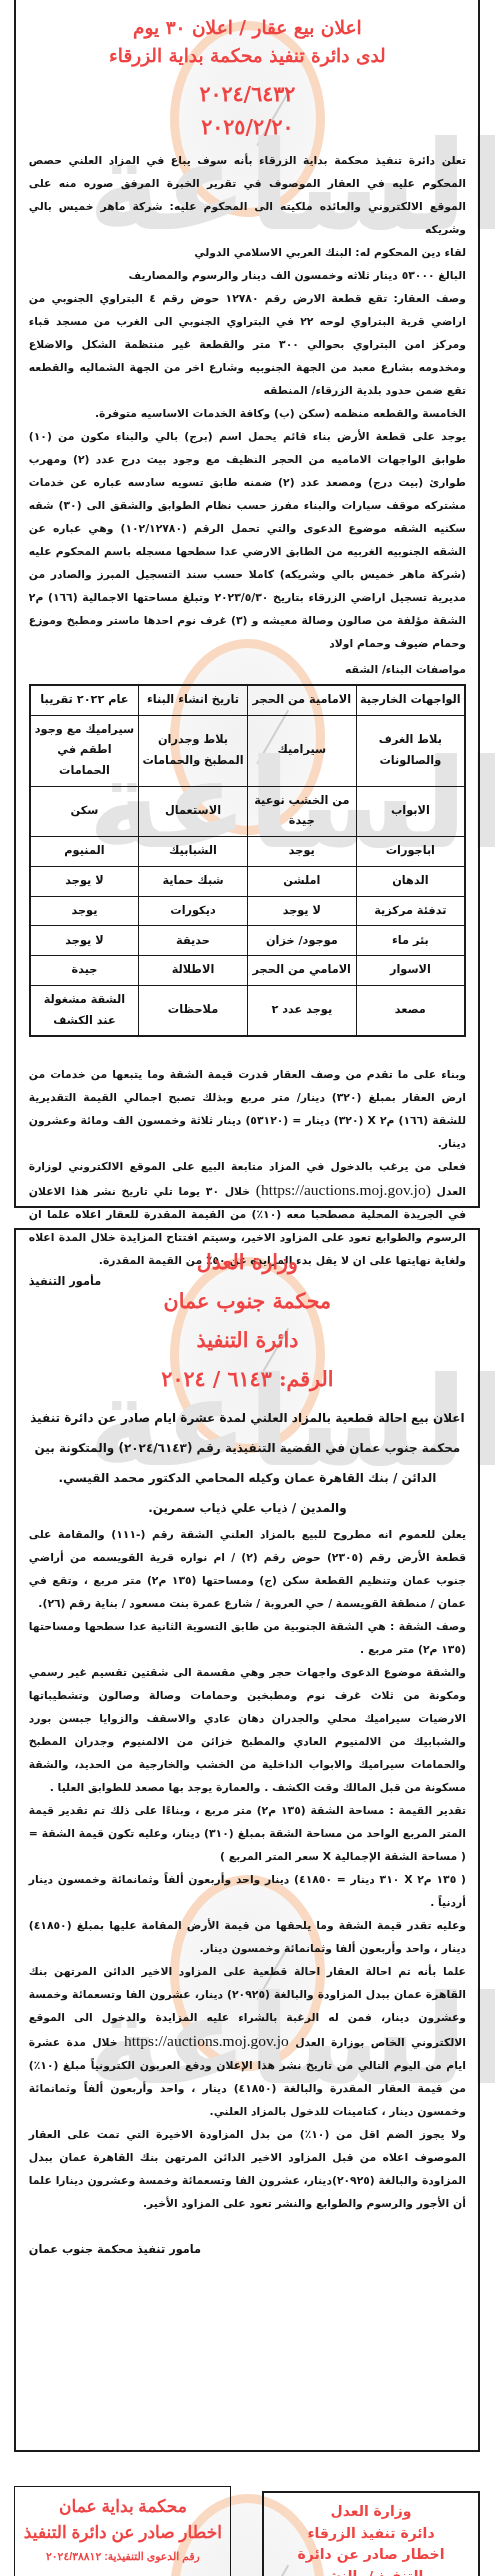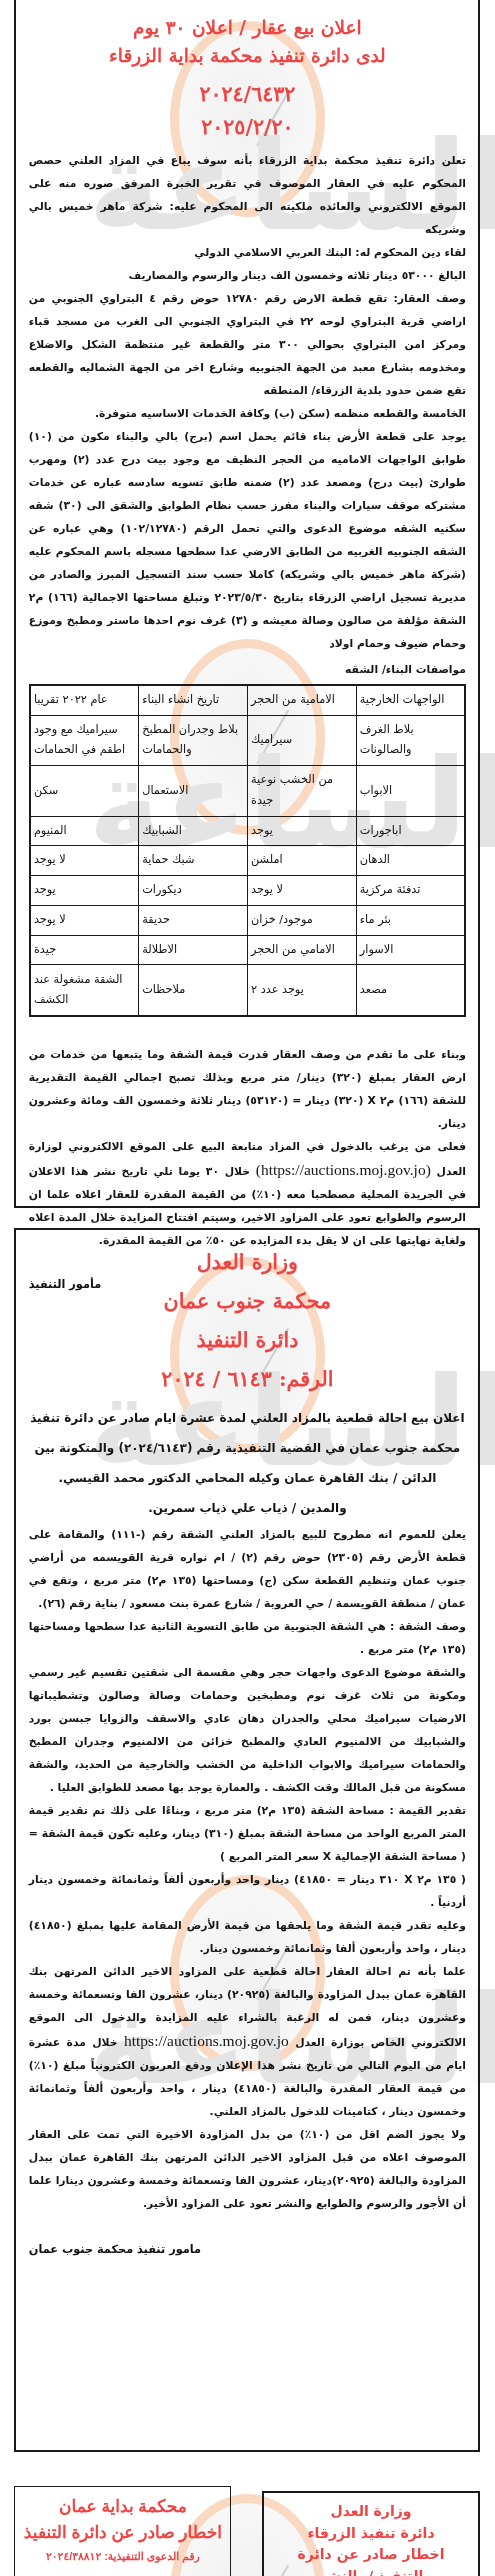--- a/index.html
+++ b/index.html
@@ -40,29 +40,29 @@
     font-family: "DejaVu Serif", serif;
   }
   .p {
     font-weight: bold; font-size: 10.8px; line-height: 23px; text-align: justify;
     color: #151515;
   }
   .url {
     font-family: "Liberation Serif", serif; font-weight: normal; font-size: 15.5px;
     direction: ltr; unicode-bidi: embed;
   }
-  .sign { font-weight: bold; font-size: 11.3px; margin-top: 26px; }
+  .sign { font-weight: bold; font-size: 11.3px; margin-top: 3px; }
 
   table.spec {
     width: 100%; border-collapse: collapse; margin-top: 3.1px;
     border: 2.1px solid #1a1a1a;
   }
   table.spec td {
-    border: 1.5px solid #1a1a1a; text-align: left; vertical-align: middle;
-    font-weight: normal; font-size: 11.3px; line-height: 20.6px; padding: 4.1px 3.1px;
+    border: 1.5px solid #1a1a1a; text-align: center; vertical-align: middle;
+    font-weight: bold; font-size: 11.3px; line-height: 20.6px; padding: 4.1px 3.1px;
     width: 25%;
   }
   .centered { text-align: center; }
 </style>
 </head>
 <body>
 
 <div class="wm" style="left:0;top:0;width:495px;height:3138px;">
   <div class="wm wm-clock" style="left:170px;top:20.6px;"></div>
   <div class="wm wm-text" style="left:88px;top:124px;">مدار الساعة</div>

